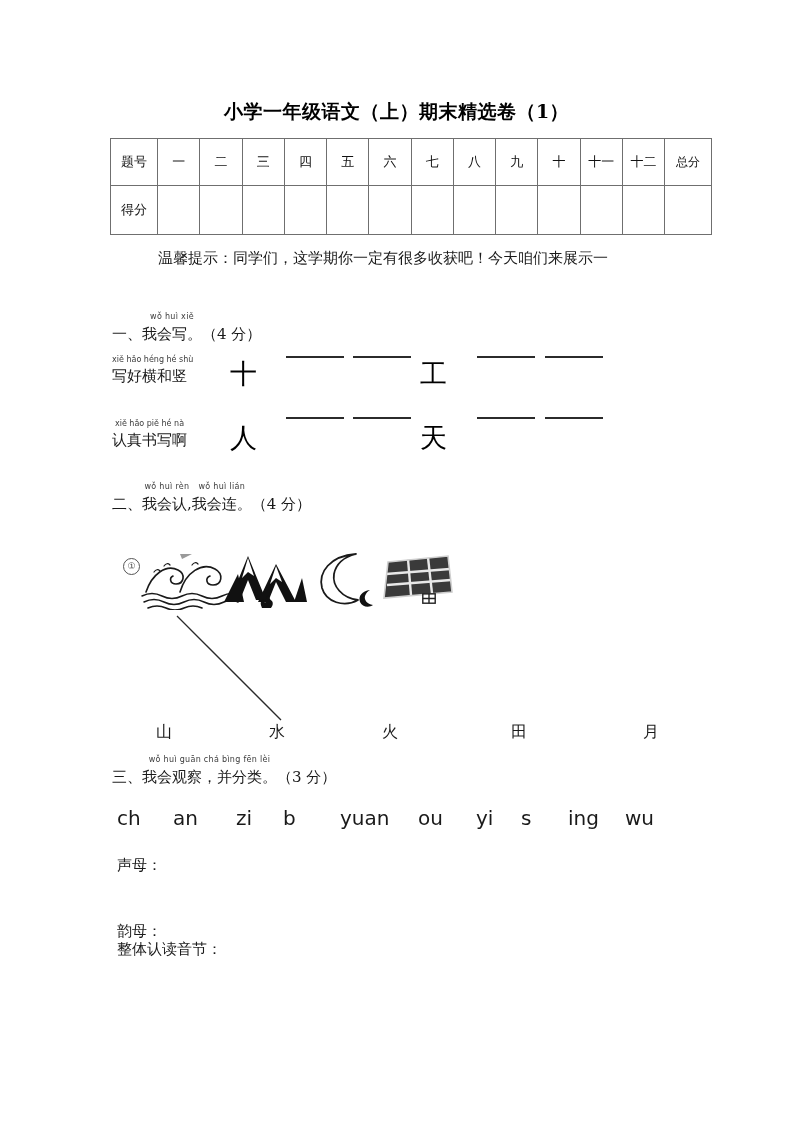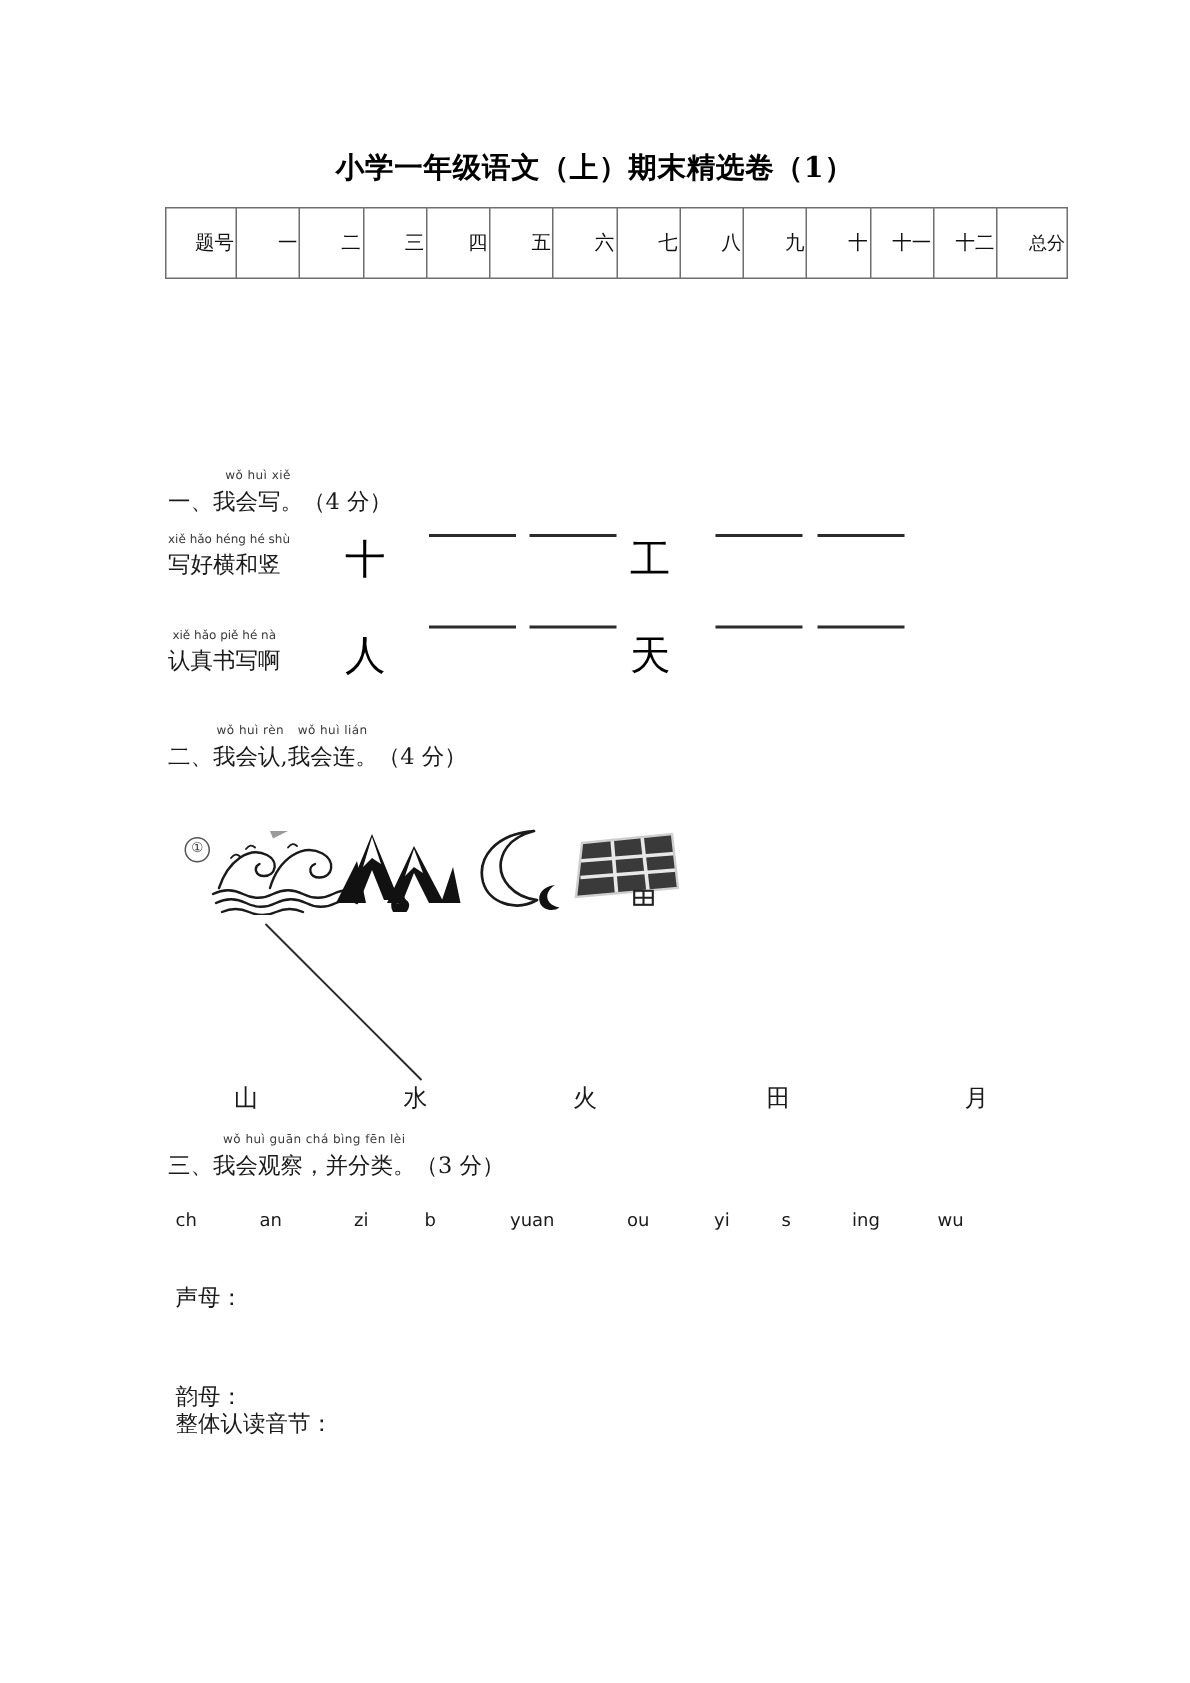--- a/index.html
+++ b/index.html
@@ -37,21 +37,21 @@
   .score-table {
     position: absolute;
     left: 110px;
     top: 138px;
     width: 602px;
     border-collapse: collapse;
     table-layout: fixed;
   }
   .score-table td {
     border: 1px solid #6f6f6f;
-    text-align: right;
+    text-align: center;
     vertical-align: middle;
     font-family: "DejaVu Serif", "Liberation Serif", serif;
     font-size: 13px;
     color: #111;
   }
   .score-table tr.head-row td { height: 44px; }
   .score-table tr.fill-row td { height: 46px; }
   .score-table td.label-cell { width: 44px; }
   .score-table td.total-cell { width: 44px; font-size: 12px; }
   .score-table td.num-cell { font-size: 13px; }
@@ -145,21 +145,21 @@
     pointer-events: none;
   }
 
   
   .pinyin-row {
     position: absolute;
     left: 117px;
     top: 806px;
     width: 600px;
     font-family: "DejaVu Sans", "Liberation Sans", sans-serif;
-    font-size: 12px;
+    font-size: 20px;
     color: #1a1a1a;
     white-space: nowrap;
   }
   .pinyin-row span { display: inline-block; }
   .cat-label {
     position: absolute;
     left: 117px;
     font-family: "DejaVu Serif", "Liberation Serif", serif;
     font-size: 15px;
     color: #1a1a1a;
@@ -183,25 +183,41 @@
         <td class="num-cell">五</td>
         <td class="num-cell">六</td>
         <td class="num-cell">七</td>
         <td class="num-cell">八</td>
         <td class="num-cell">九</td>
         <td class="num-cell">十</td>
         <td class="num-cell">十一</td>
         <td class="num-cell">十二</td>
         <td class="total-cell">总分</td>
       </tr>
+      <tr class="fill-row">
+        <td class="label-cell">得分</td>
+        <td></td>
+        <td></td>
+        <td></td>
+        <td></td>
+        <td></td>
+        <td></td>
+        <td></td>
+        <td></td>
+        <td></td>
+        <td></td>
+        <td></td>
+        <td></td>
+        <td></td>
+      </tr>
     </tbody>
   </table>
 
   <div class="tip-block">
-    <span class="indent"></span><br>
+    <span class="indent"></span><span>温馨提示：同学们，这学期你一定有很多收获吧！今天咱们来展示一</span><br>
   </div>
 
   <div class="section-head" style="left:112px; top:325px;">
     <span>一、</span><span class="ruby"><span class="rt">wǒ huì xiě</span><span class="rb">我会写。</span></span><span>（4 分）</span>
   </div>
 
   <div class="write-label" style="left:112px; top:367px;">
     <span class="ruby"><span class="rt">xiě hǎo héng hé shù</span><span class="rb">写好横和竖</span></span>
   </div>
   <div class="glyph" style="left:230px; top:360px;">十</div>

